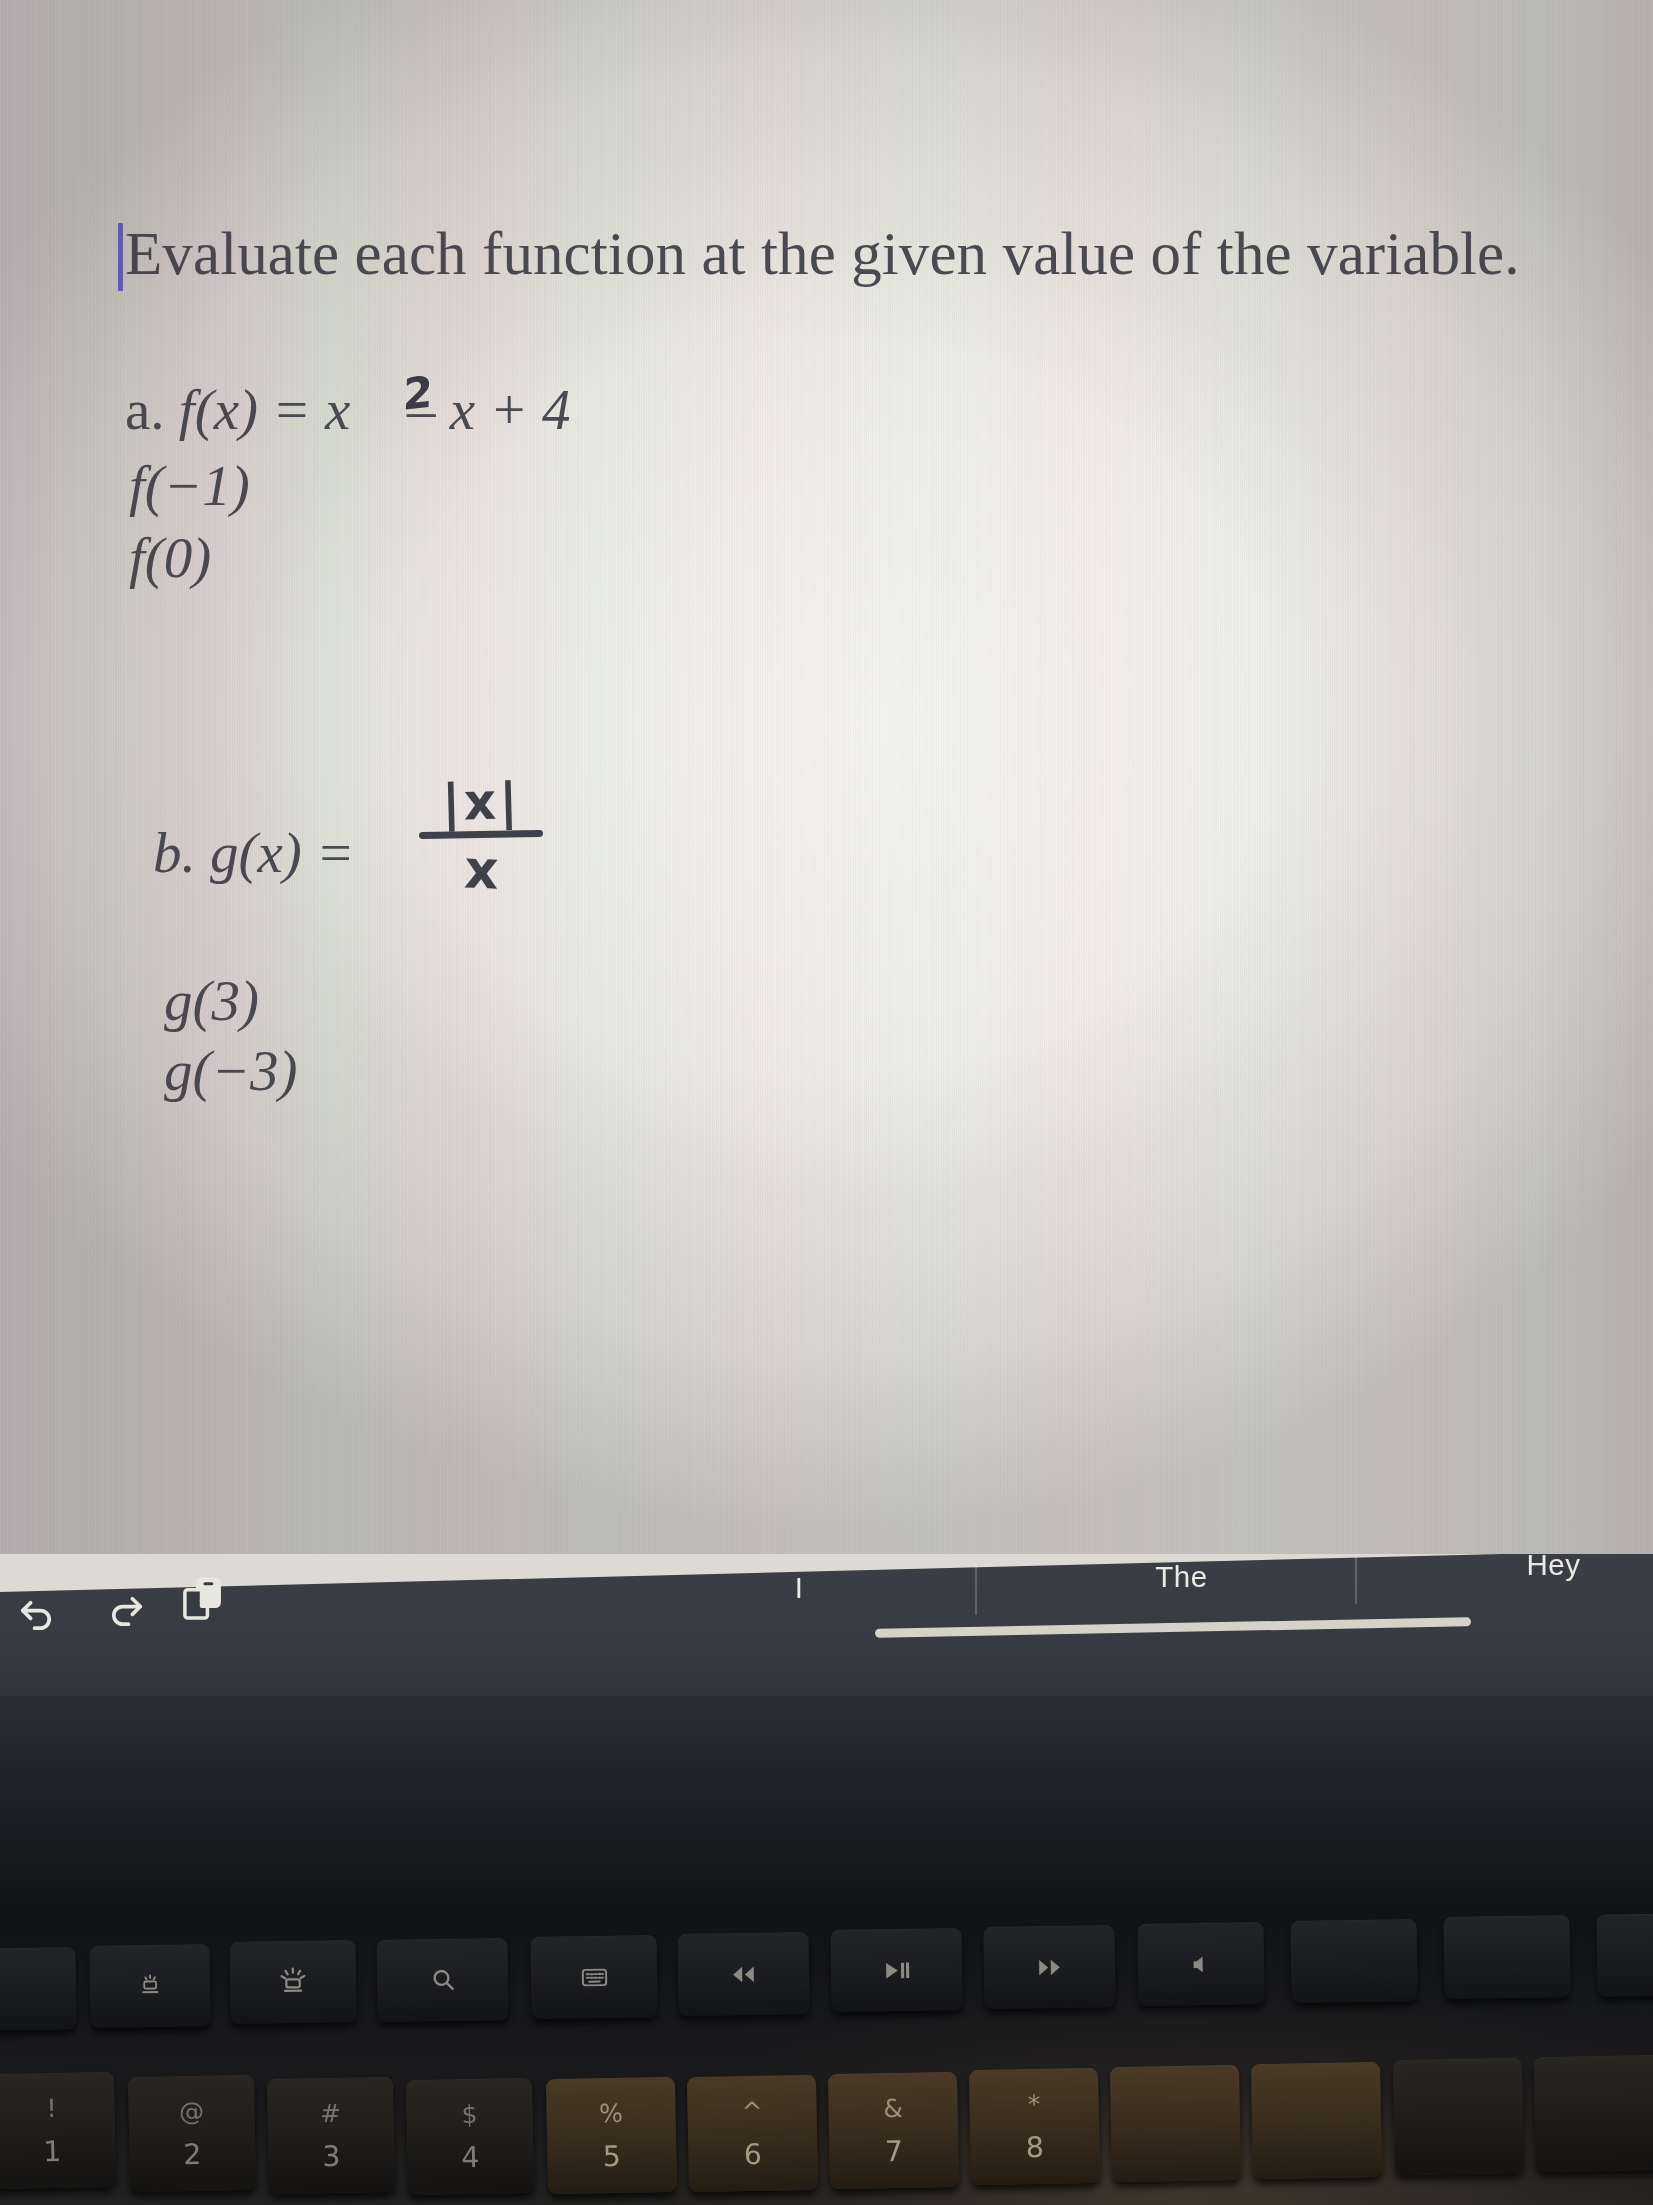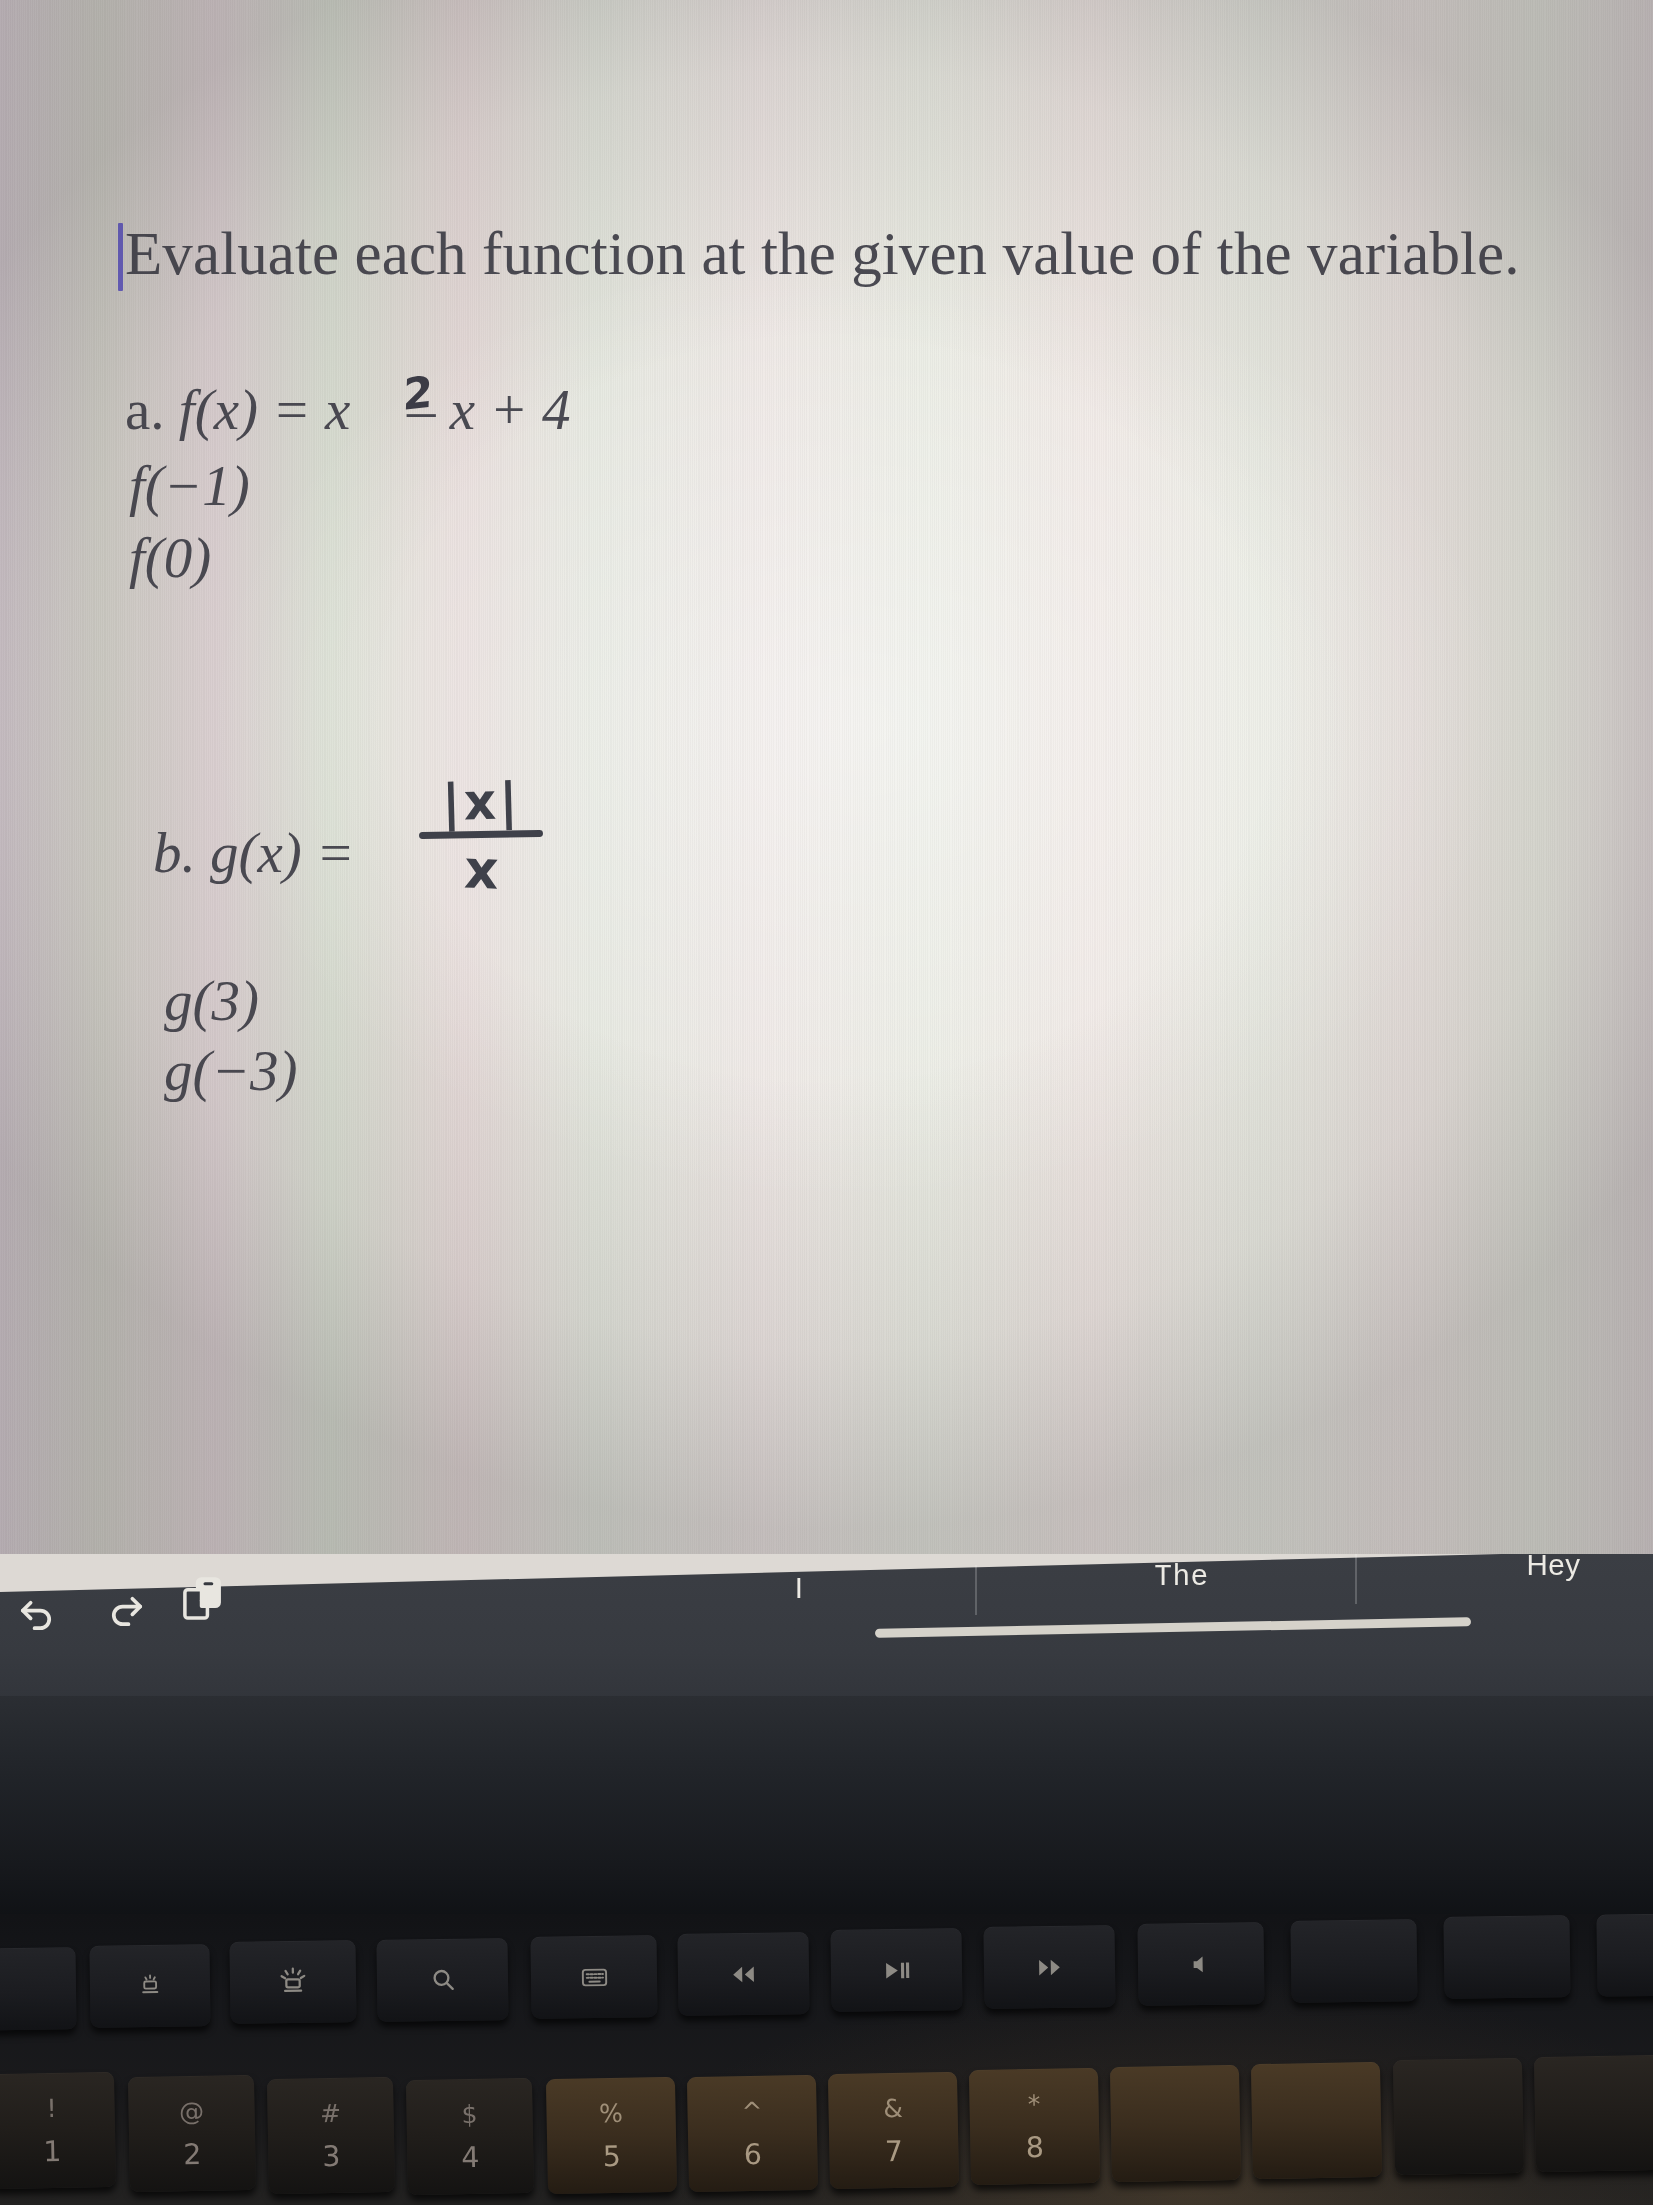--- a/index.html
+++ b/index.html
@@ -161,21 +161,21 @@
 
   .suggestion {
     position: absolute;
     color: #eceae4;
     font-family: "Liberation Sans", sans-serif;
     font-size: 29.5px;
     letter-spacing: 0.5px;
     text-align: center;
   }
   #sugg-0 { left: 766px; top: 1571px; width: 66px; }
-  #sugg-1 { left: 1127px; top: 1560px; width: 109px; font-family: Liberation Mono, monospace; }
+  #sugg-1 { left: 1127px; top: 1560px; width: 109px; }
   #sugg-2 { left: 1499px; top: 1548px; width: 109px; }
 
   .divider {
     position: absolute;
     width: 1.6px;
     height: 50px;
     background: rgba(255,255,255,0.20);
   }
   #div-0 { left: 975px; top: 1565px; }
   #div-1 { left: 1355px; top: 1554px; }

